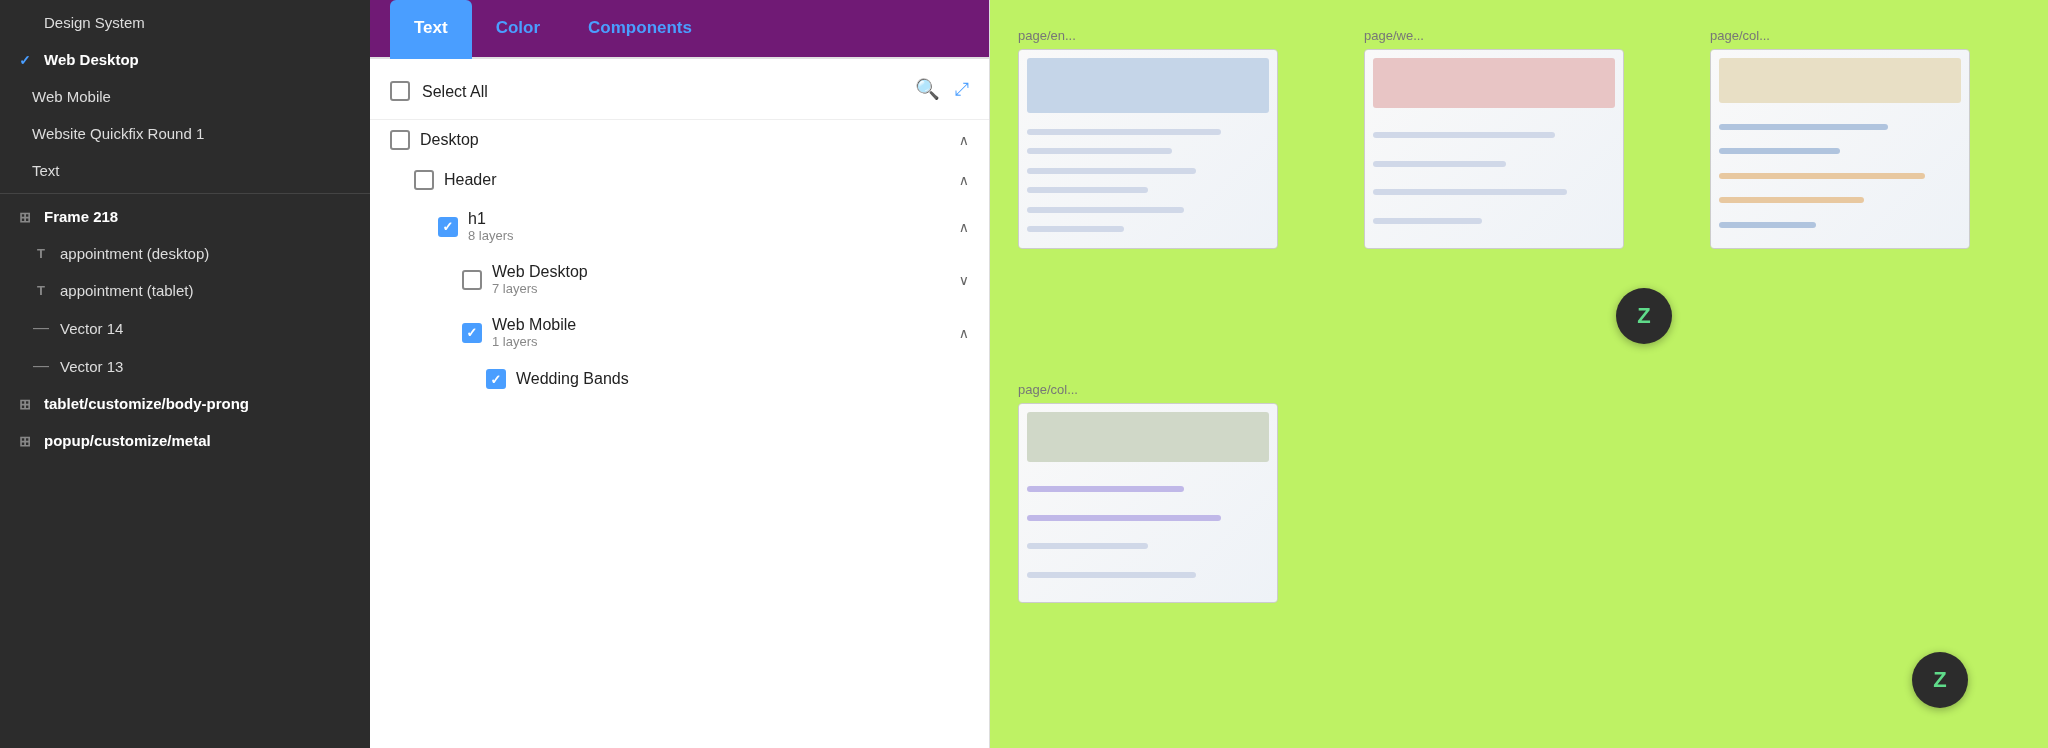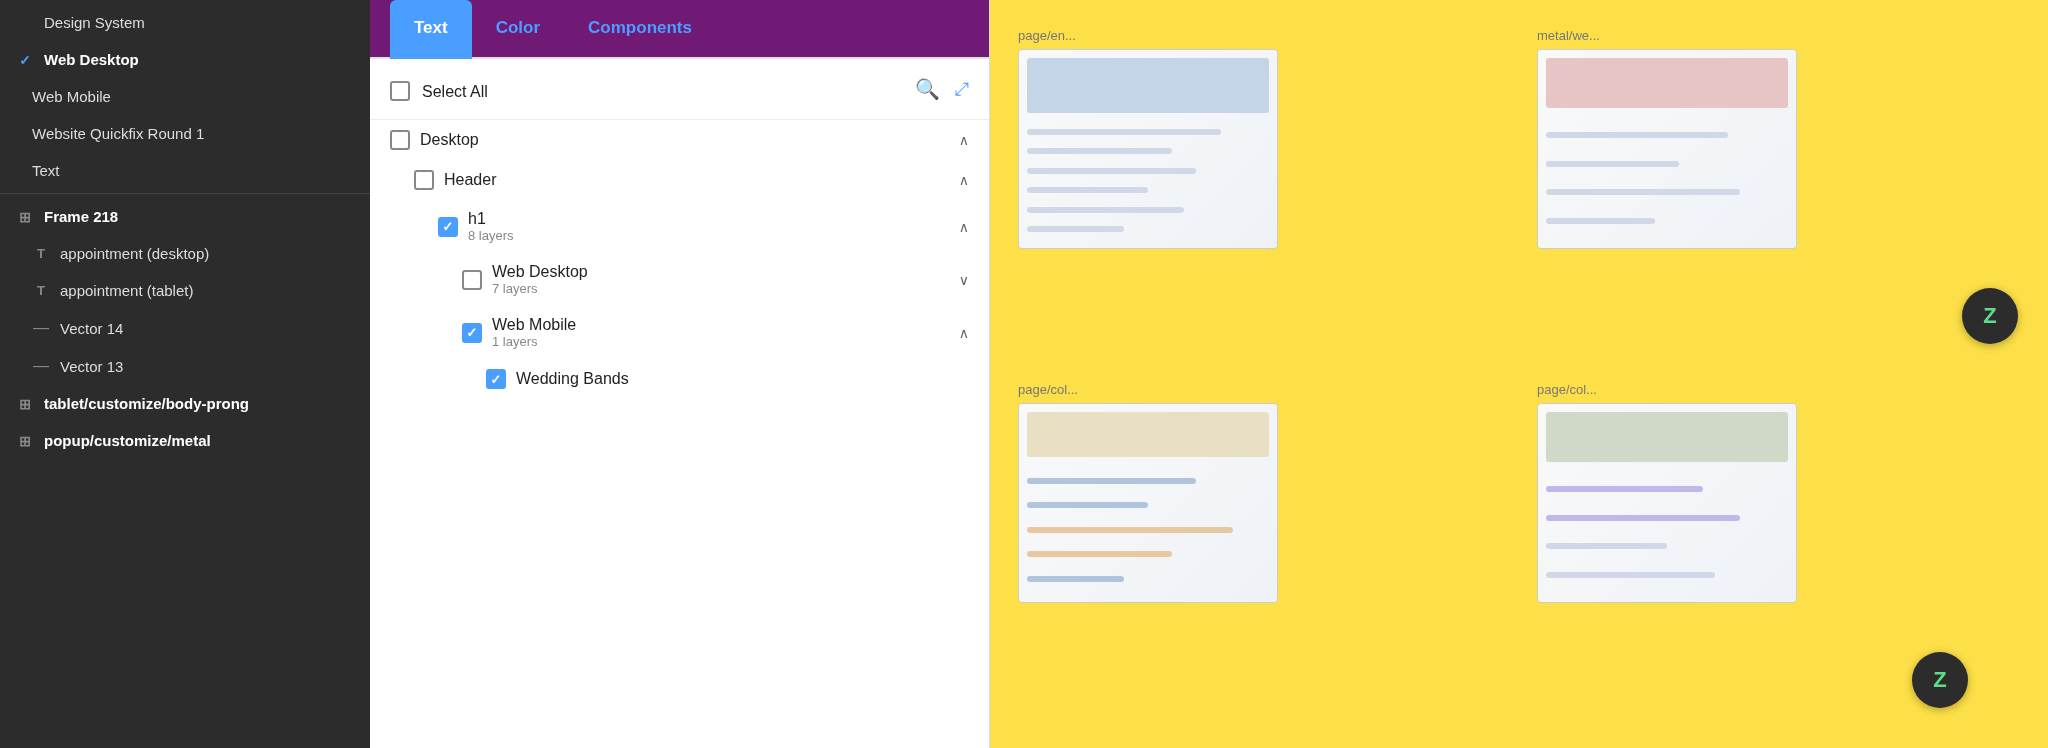--- a/index.html
+++ b/index.html
@@ -153,25 +153,25 @@
       font-size: 14px;
       flex-shrink: 0;
     }
     .tree-row.indent-1 { padding-left: 32px; }
     .tree-row.indent-2 { padding-left: 56px; }
     .tree-row.indent-3 { padding-left: 80px; }
 
     
     .canvas-area {
       flex: 1;
-      background: #fde047;
+      background: #bef264;
       position: relative;
       overflow: hidden;
       display: grid;
-      grid-template-columns: repeat(2, 1fr);
+      grid-template-columns: repeat(3, 1fr);
       grid-template-rows: repeat(2, 1fr);
       gap: 0;
       padding: 20px 0 20px 20px;
     }
 
     .canvas-cell {
       position: relative;
       display: flex;
       flex-direction: column;
       align-items: flex-start;
@@ -371,21 +371,21 @@
         <div class="thumb-line" style="width:60%;"></div>
         <div class="thumb-line" style="width:70%;"></div>
         <div class="thumb-line" style="width:50%;"></div>
         <div class="thumb-line" style="width:65%;"></div>
         <div class="thumb-line" style="width:40%;"></div>
       </div>
     </div>
   </div>
 
   <div class="canvas-cell" style="position:relative;">
-    <span class="canvas-label">metal/we...</span>
+    <span class="canvas-label">page/we...</span>
     <div class="canvas-thumb">
       <div class="thumb-inner">
         <div style="width:100%">
             <div class="thumb-img-placeholder pink" style="height:50px;"></div>
           </div>
         <div class="thumb-line" style="width:75%;"></div>
         <div class="thumb-line" style="width:55%;"></div>
         <div class="thumb-line" style="width:80%;"></div>
         <div class="thumb-line" style="width:45%;"></div>
       </div>

